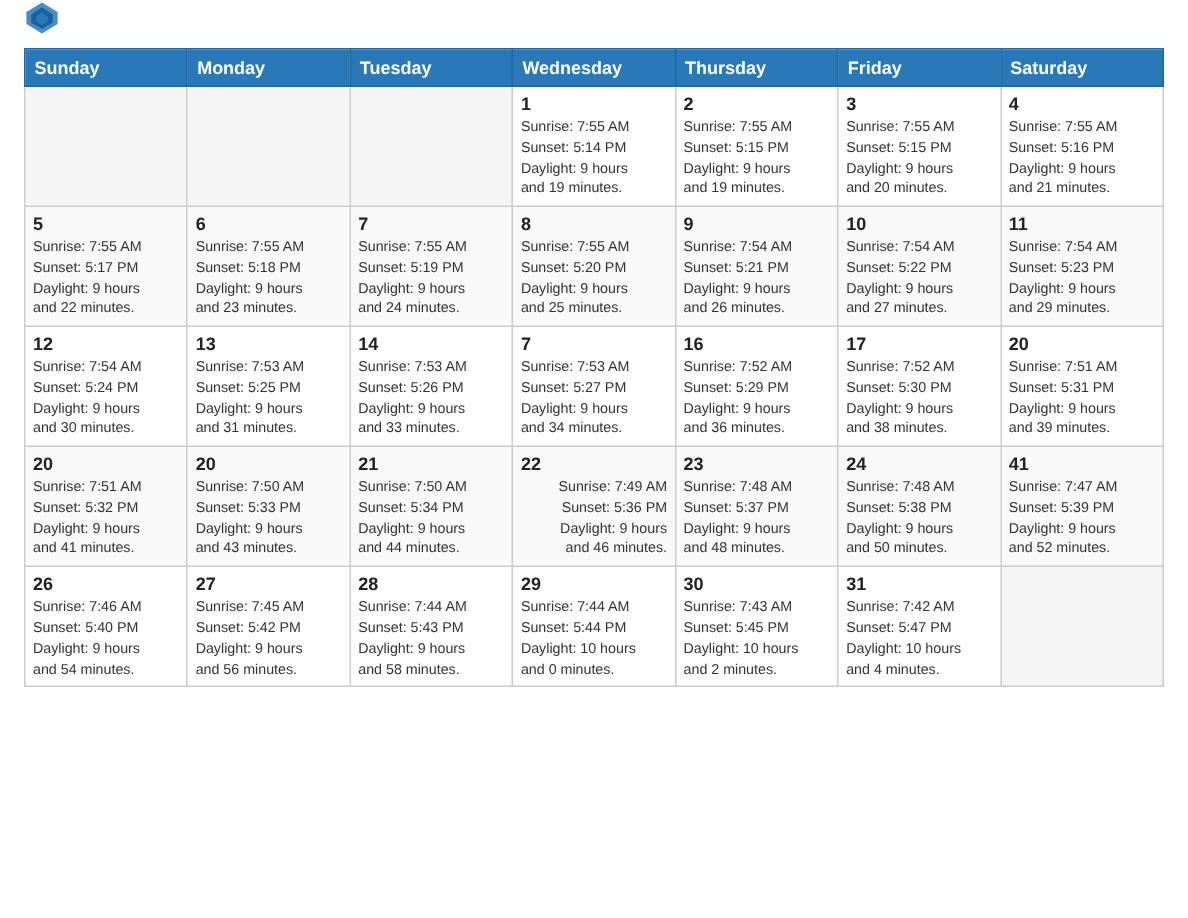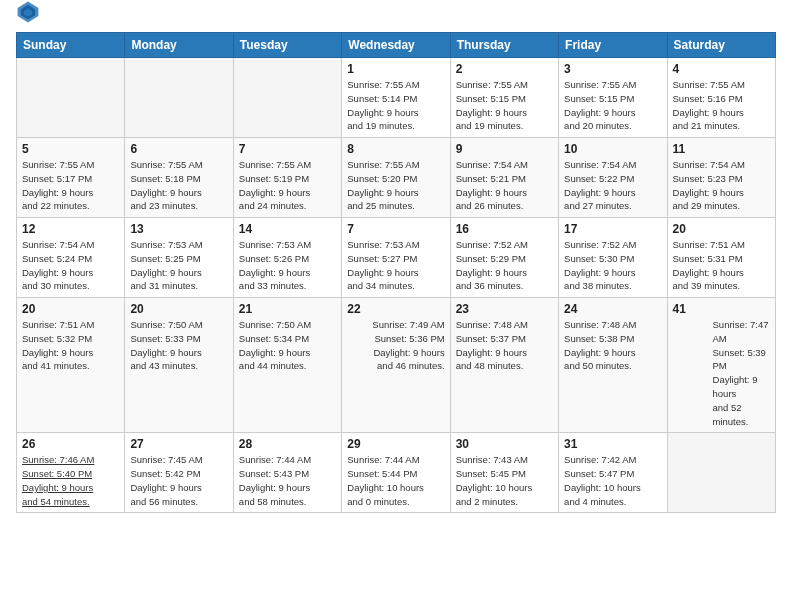--- a/index.html
+++ b/index.html
@@ -307,30 +307,30 @@
           </td>
           <td>
             <div class="day-number">24</div>
             <div class="day-info" style="white-space: pre-line;">Sunrise: 7:48 AM
 Sunset: 5:38 PM
 Daylight: 9 hours
 and 50 minutes.</div>
           </td>
           <td>
             <div class="day-number">41</div>
-            <div class="day-info" style="white-space: pre-line; margin-left: 40px;">Sunrise: 7:47 AM
+            <div class="day-info" style="white-space: pre-line;">Sunrise: 7:47 AM
 Sunset: 5:39 PM
 Daylight: 9 hours
 and 52 minutes.</div>
           </td>
         </tr>
         <tr class="week-row">
           <td>
             <div class="day-number">26</div>
-            <div class="day-info" style="white-space: pre-line; text-decoration: underline;">Sunrise: 7:46 AM
+            <div class="day-info" style="white-space: pre-line;">Sunrise: 7:46 AM
 Sunset: 5:40 PM
 Daylight: 9 hours
 and 54 minutes.</div>
           </td>
           <td>
             <div class="day-number">27</div>
             <div class="day-info" style="white-space: pre-line;">Sunrise: 7:45 AM
 Sunset: 5:42 PM
 Daylight: 9 hours
 and 56 minutes.</div>

